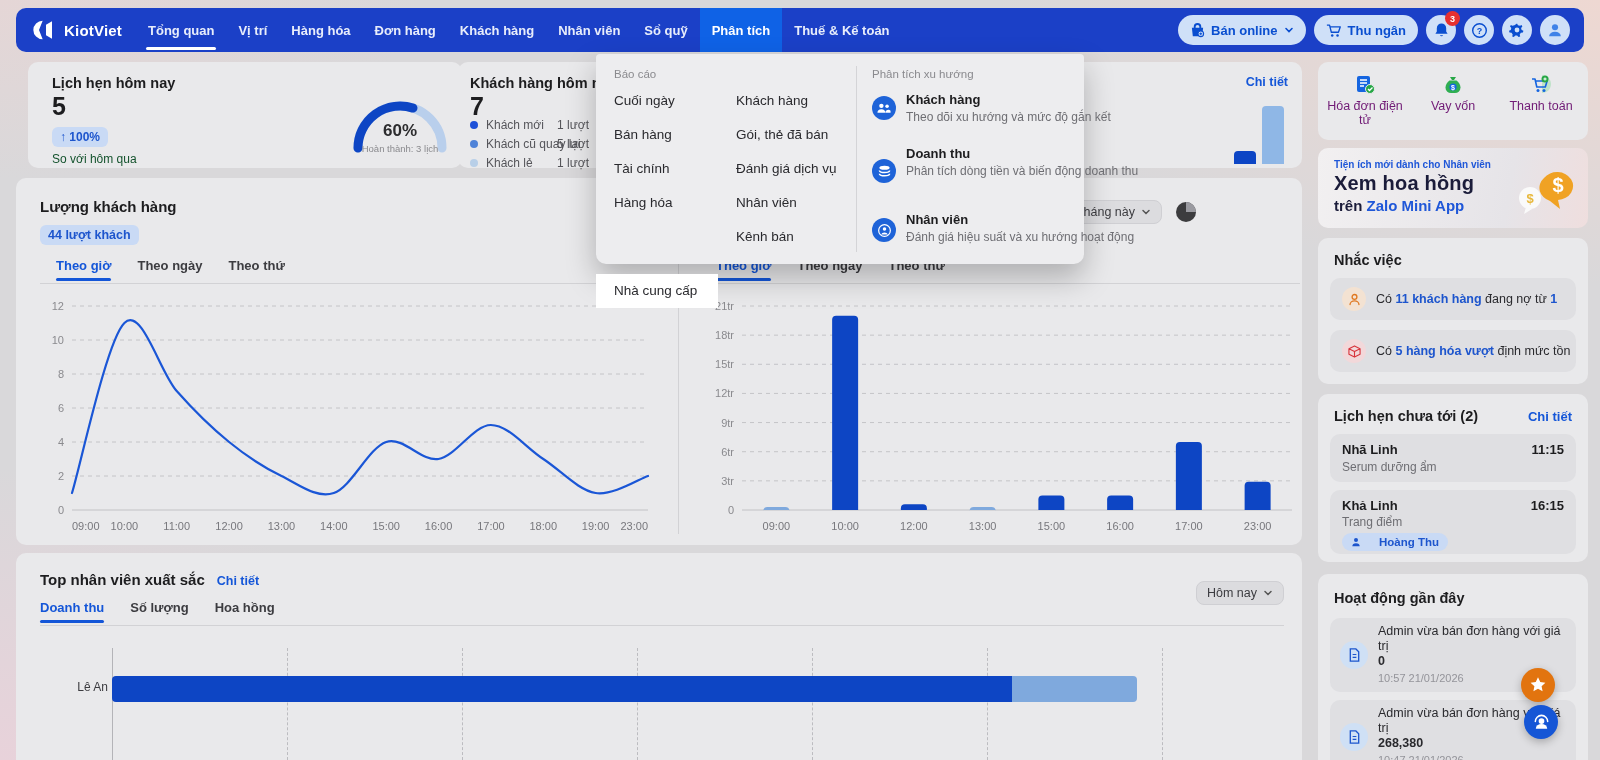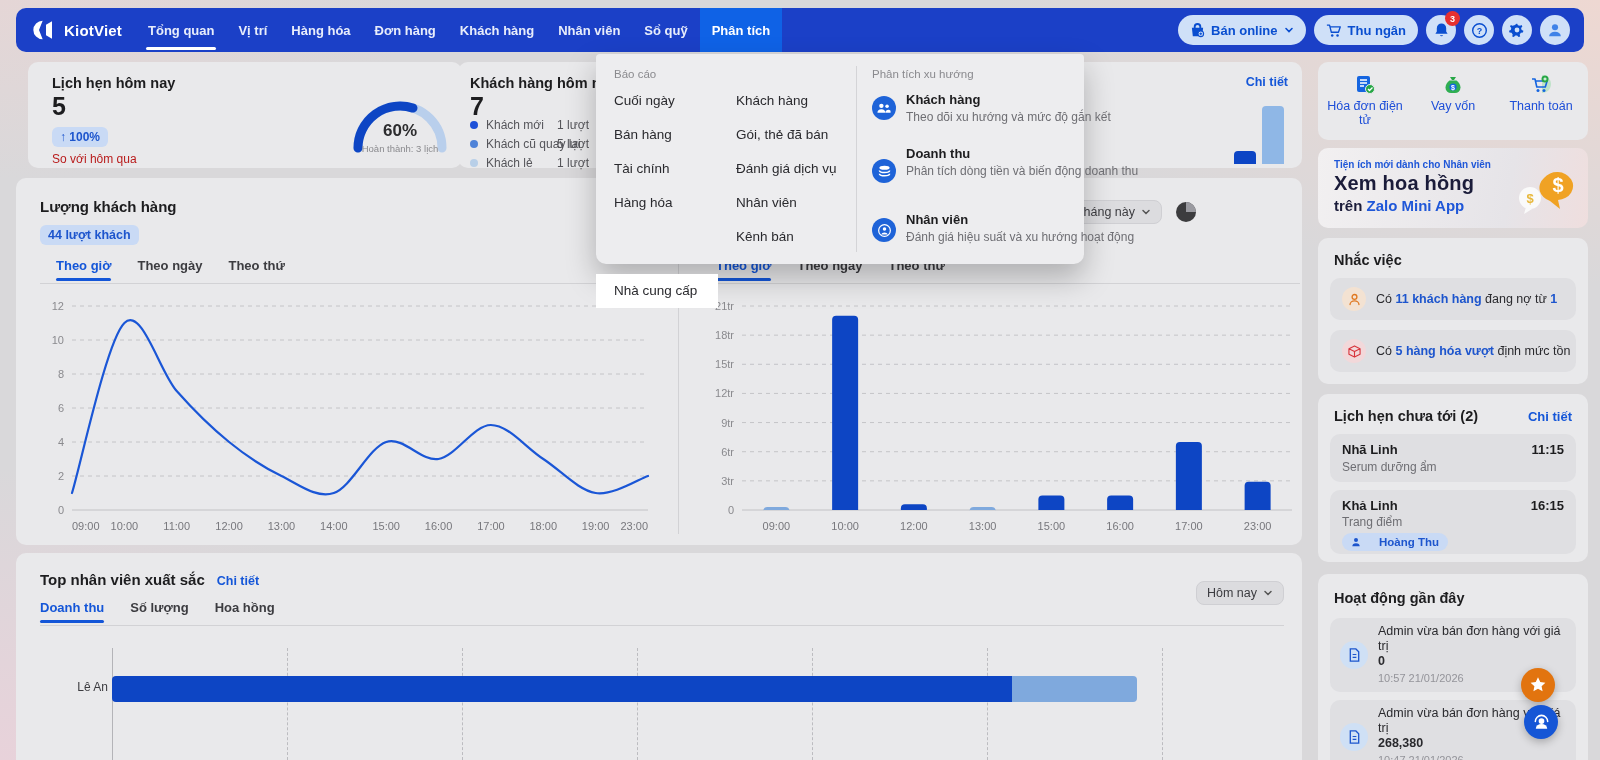--- a/index.html
+++ b/index.html
@@ -31,21 +31,21 @@
   .round-btn { position:relative; width:30px; height:30px; border-radius:50%; background:#cfe0f8;
     display:flex; align-items:center; justify-content:center; color:#0a4ed0; cursor:pointer; }
   .notif-badge { position:absolute; top:-4px; right:-4px; min-width:15px; height:15px; border-radius:8px;
     background:#e63030; color:#fff; font-size:9px; font-weight:bold; display:flex; align-items:center; justify-content:center; padding:0 3px; }
 
   
   .card-title { font-size:14.5px; font-weight:bold; color:#1d1d1f; }
   .big-num { font-size:25px; font-weight:bold; color:#1d1d1f; }
   .chip { display:inline-flex; align-items:center; background:#c9daf5; color:#1d55cd;
     border-radius:6px; font-size:12px; font-weight:bold; padding:3px 8px; }
-  .muted { color:#b91c1c; font-size:12px; }
+  .muted { color:#14532d; font-size:12px; }
   .legend-row { position:absolute; display:flex; align-items:center; font-size:12px; color:#55555a; }
   .dot { width:8px; height:8px; border-radius:50%; margin-right:8px; }
   .link { color:#1456d8; font-weight:bold; font-size:12.5px; cursor:pointer; }
 
   
   #dropdown { position:absolute; left:596px; top:54px; width:488px; height:210px;
     background:#ededef; border-radius:4px 4px 10px 10px; box-shadow:0 14px 30px rgba(0,0,0,.25); z-index:40; }
   .dd-label { position:absolute; font-size:11.5px; color:#8a8a8e; }
   .dd-item { position:absolute; font-size:13.5px; color:#2a2a2e; cursor:pointer; white-space:nowrap; }
   .dd-highlight { position:absolute; left:0; top:220px; width:122px; height:34px; background:#fff; }
@@ -69,21 +69,21 @@
   
   #staff-plot { position:absolute; left:112px; top:648px; width:1178px; height:112px; }
   .grid-v { position:absolute; top:0; bottom:0; width:0; border-left:1px dashed #bcbcc0; }
   .grid-v.solid { border-left-style:solid; border-left-color:#b4b4b8; }
   .staff-seg { position:absolute; top:28px; height:26px; }
 
   
   .side-title { font-size:14.5px; font-weight:bold; color:#1d1d1f; }
   .side-item { position:absolute; background:#dfdfe2; border-radius:10px; }
   .icon-circle { border-radius:50%; display:flex; align-items:center; justify-content:center; flex:none; }
-  .ql { position:absolute; width:86px; text-align:center; font-size:12.5px; color:#1d4ed8; cursor:pointer; }
+  .ql { position:absolute; width:86px; text-align:center; font-size:12.5px; color:#701a75; cursor:pointer; }
   .mini-name { font-size:13px; font-weight:bold; color:#1d1d1f; }
   .mini-time { font-size:13px; font-weight:bold; color:#1d1d1f; }
   .staff-chip { display:inline-flex; align-items:center; gap:18px; background:#c9daf5; color:#1d55cd;
     border-radius:12px; font-size:11.5px; font-weight:bold; padding:3px 9px; }
   .float-btn { position:absolute; width:34px; height:34px; border-radius:50%; display:flex;
     align-items:center; justify-content:center; z-index:60; cursor:pointer; box-shadow:0 3px 8px rgba(0,0,0,.25); }
 
   svg text { font-family:"Liberation Sans","DejaVu Sans",sans-serif; }
 </style>
 </head>
@@ -101,20 +101,21 @@
     </div>
     <div class="nav-items">
       <div class="nav-item current">Tổng quan</div>
       <div class="nav-item">Vị trí</div>
       <div class="nav-item">Hàng hóa</div>
       <div class="nav-item">Đơn hàng</div>
       <div class="nav-item">Khách hàng</div>
       <div class="nav-item">Nhân viên</div>
       <div class="nav-item">Sổ quỹ</div>
       <div class="nav-item open">Phân tích</div>
+      <div class="nav-item">Thuế &amp; Kế toán</div>
     </div>
     <div class="nav-right">
       <div class="pill-btn">
         <svg width="15" height="15" viewBox="0 0 16 16">
           <path d="M4 5 V4 a4 4 0 0 1 8 0 v1 h2 l-1 9 H3 L2 5 Z M6 5 h4 V4 a2 2 0 0 0 -4 0 Z" fill="#0a4ed0"></path>
           <circle cx="11.5" cy="11.5" r="3" fill="#cfe0f8" stroke="#0a4ed0" stroke-width="1.2"></circle>
           <path d="M11.5 10 v3 M10 11.5 h3" stroke="#0a4ed0" stroke-width="1.1"></path>
         </svg>
         <span>Bán online</span>
         <svg width="10" height="10" viewBox="0 0 10 10">

